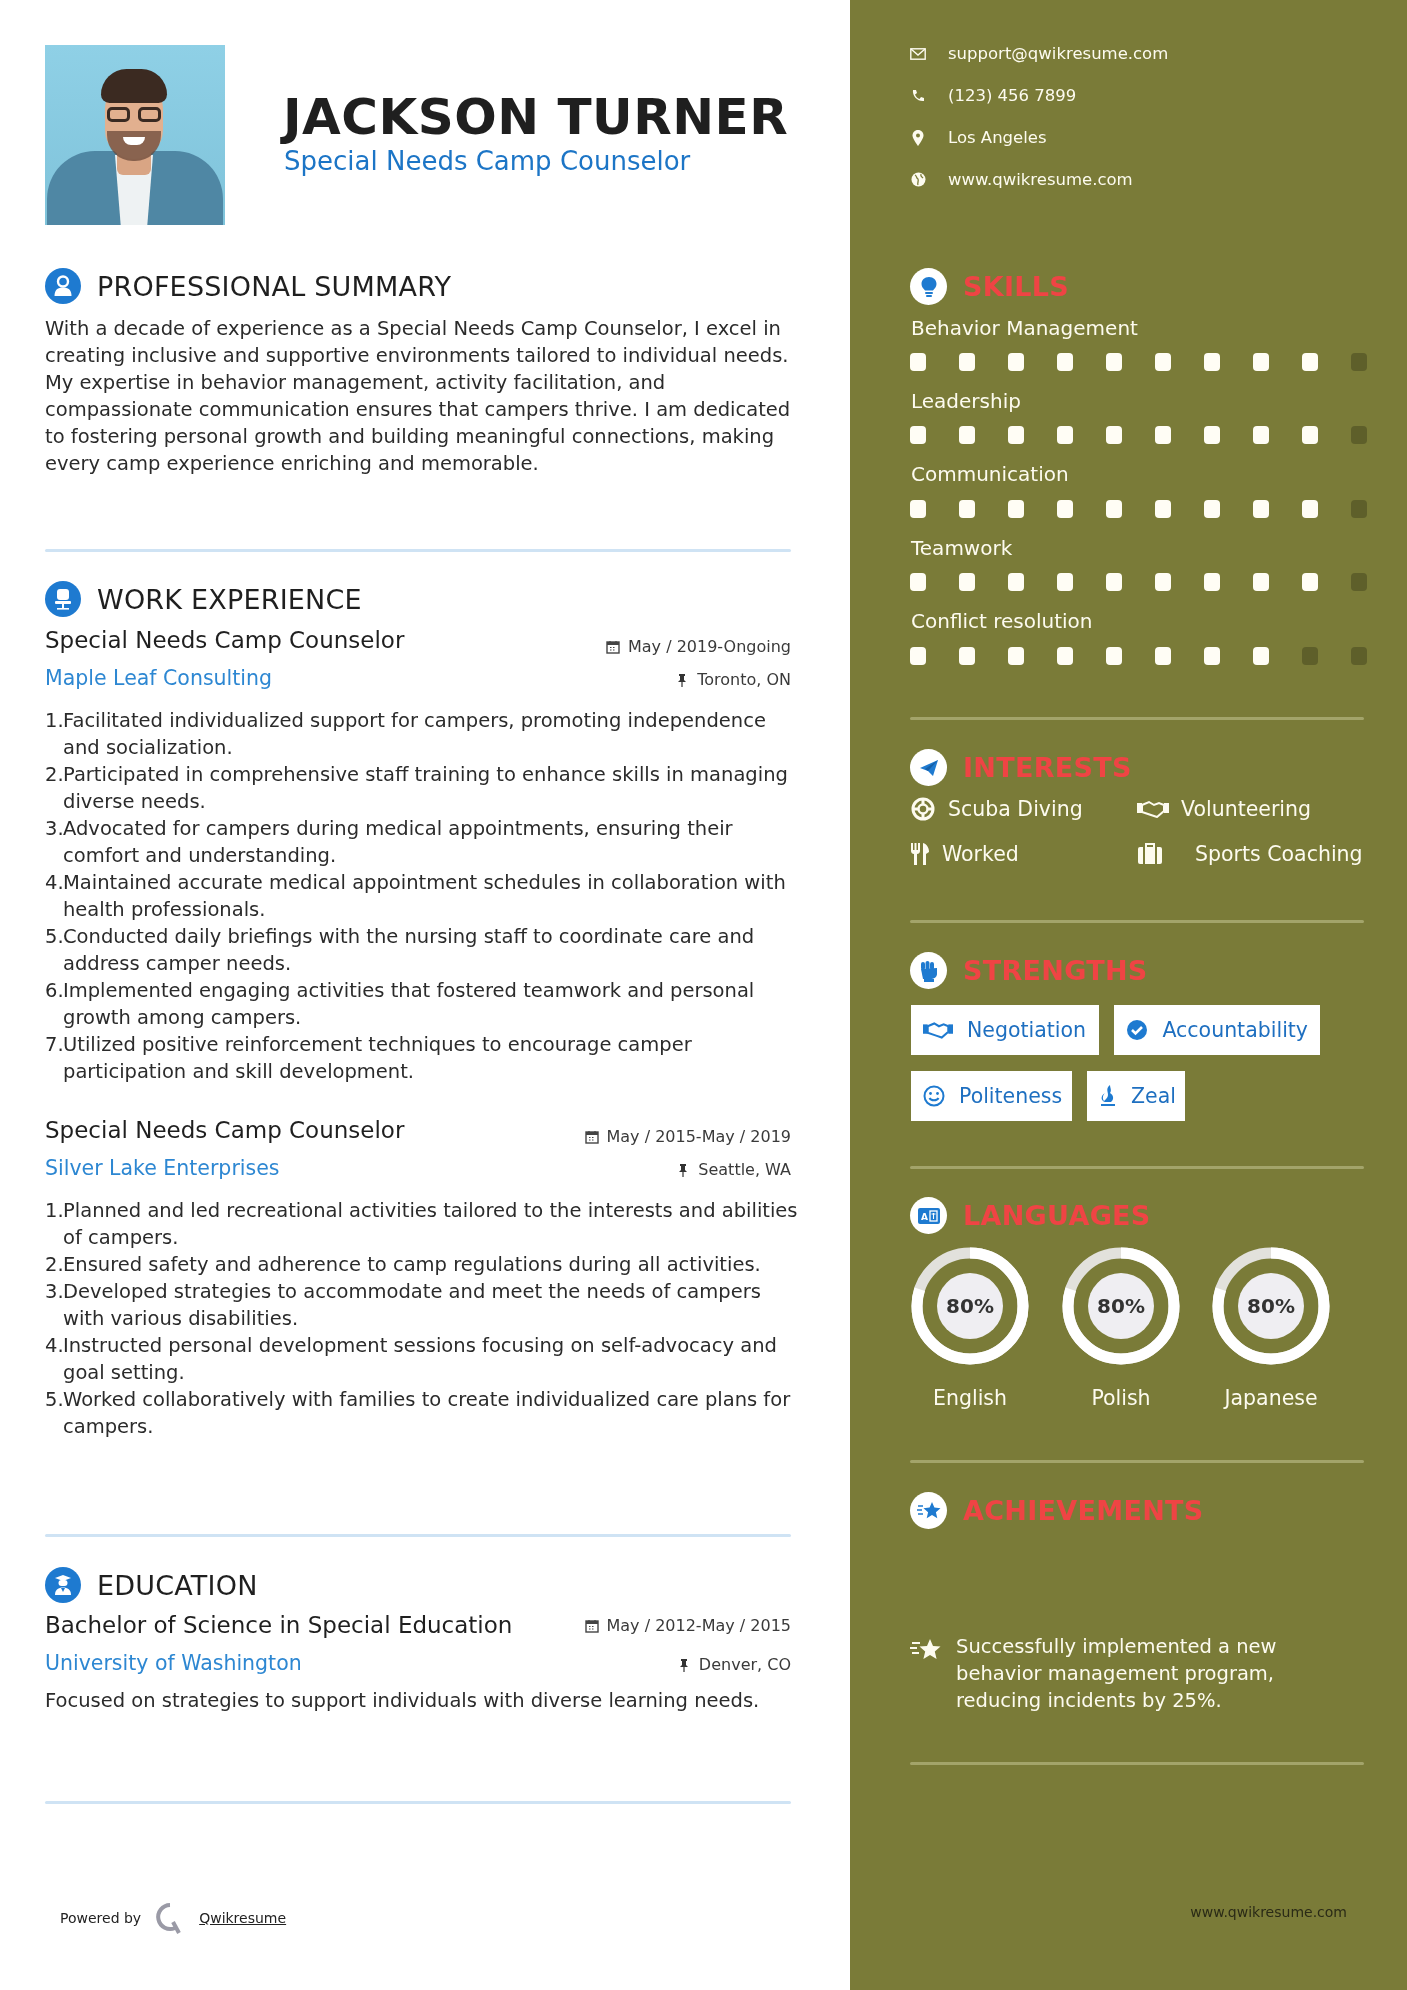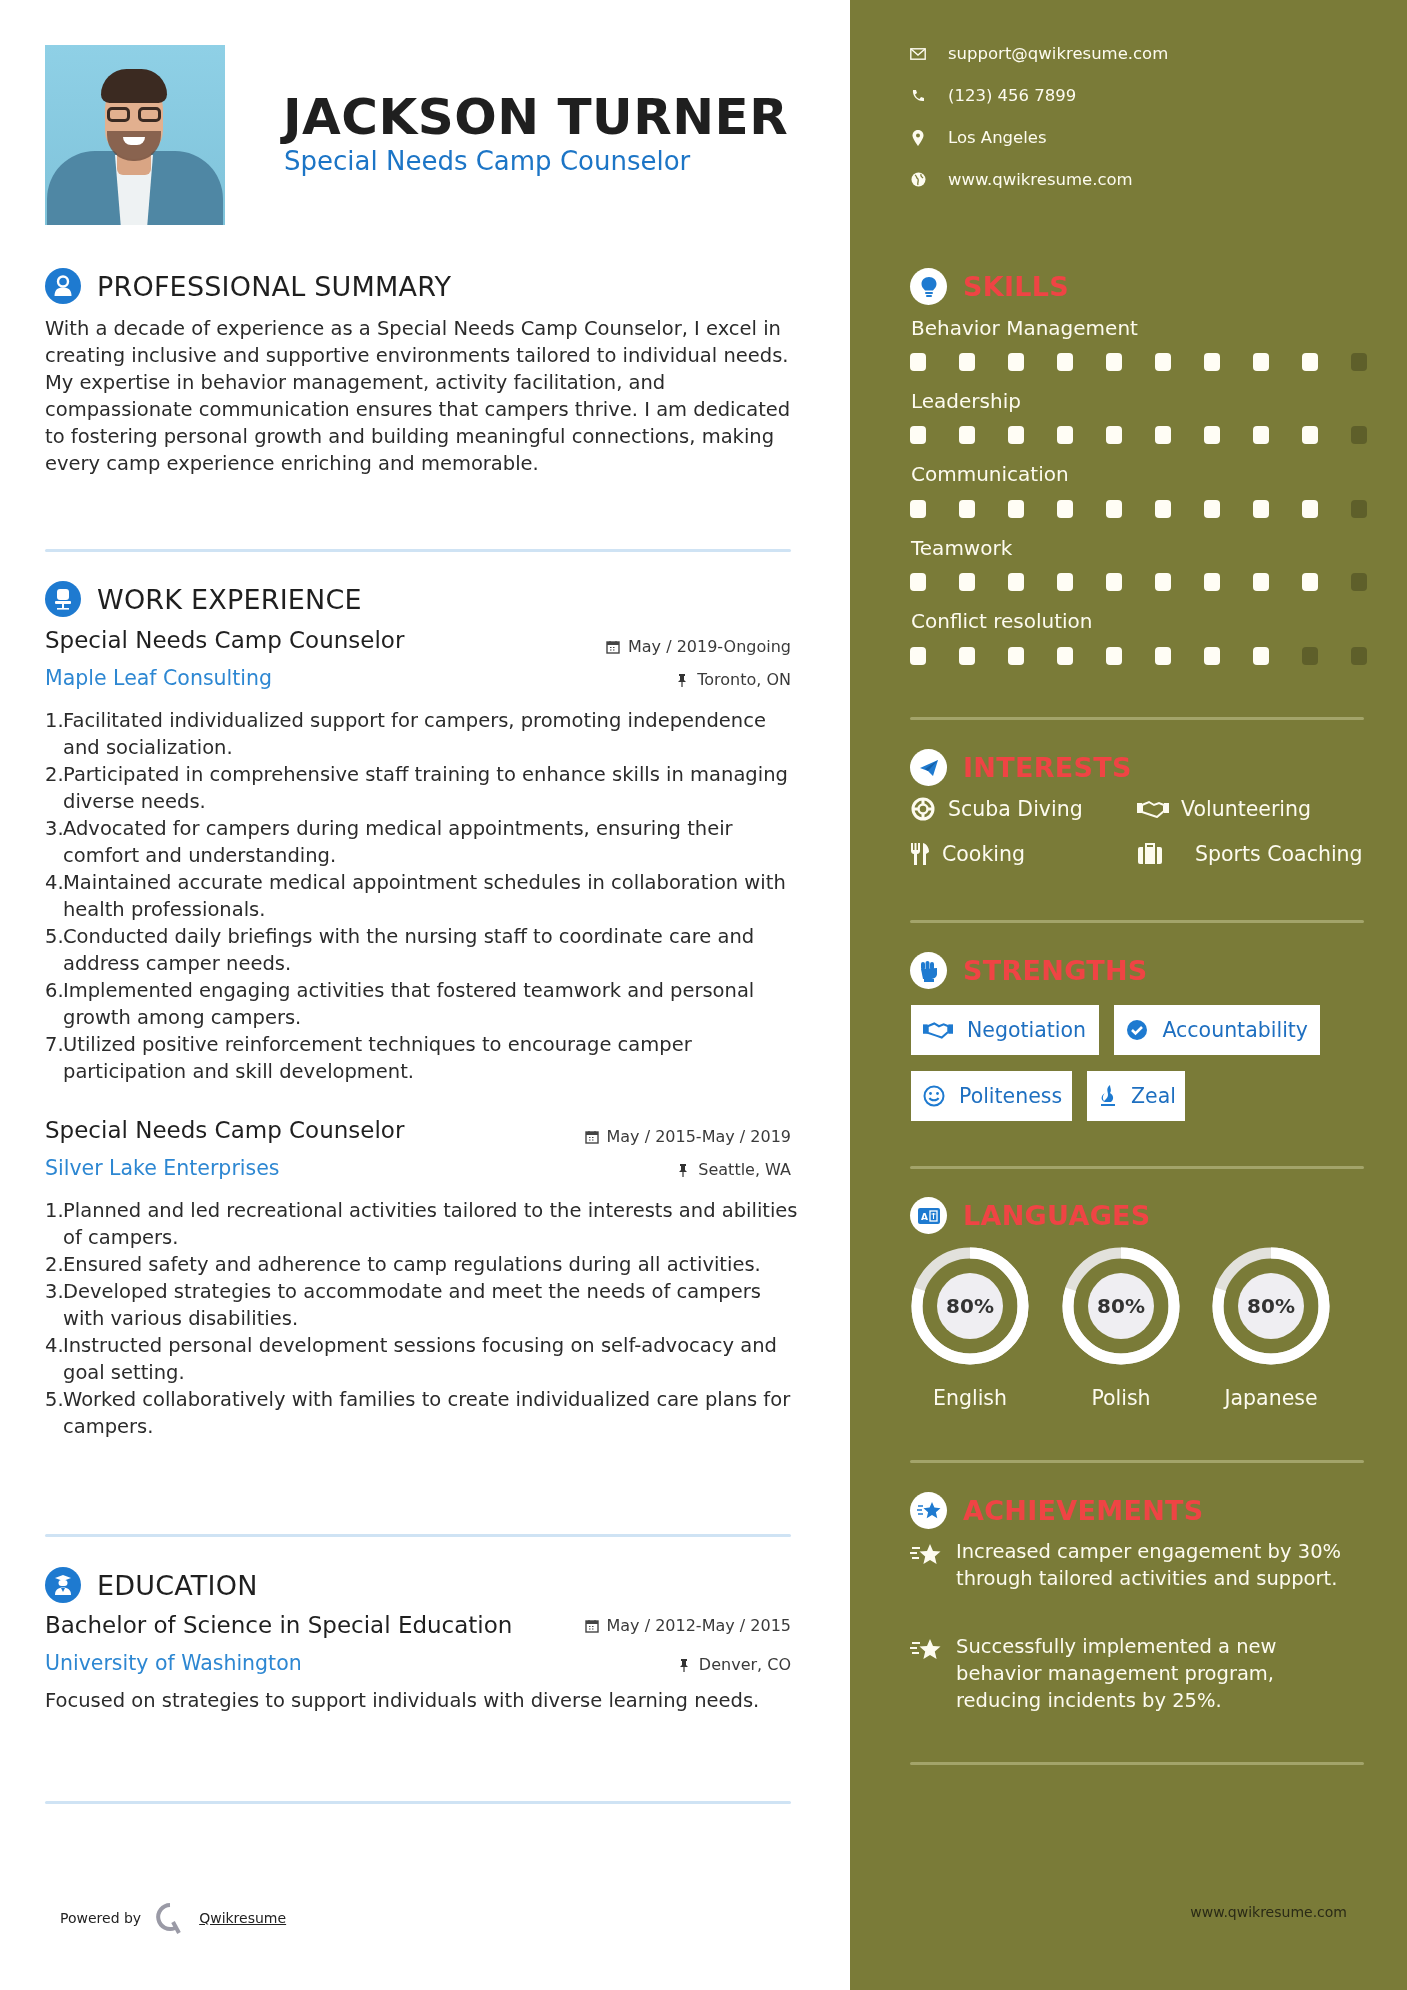--- a/index.html
+++ b/index.html
@@ -423,21 +423,21 @@
       </span>
     <span>Volunteering</span>
   </div>
   <div class="interest" style="left:910px; top:842px;">
     <span class="ii" style="width:20px;">
         <svg width="20" height="22" viewBox="0 0 20 22">
           <path d="M1 0v8c0 2 1.5 3 3 3v11h3V11c1.5 0 3-1 3-3V0H8v7H6.5V0h-2v7H3V0z" fill="#fdfbef"></path>
           <path d="M13 0 C17 1 19 5 19 9 L16 11 L16 22 L13 22 Z" fill="#fdfbef"></path>
         </svg>
       </span>
-    <span>Cooking</span>
+    <span>Worked</span>
   </div>
   <div class="interest" style="left:1137px; top:842px;gap:32px;">
     <span class="ii">
         <svg width="24" height="22" viewBox="0 0 24 22">
           <path d="M8 4V1h8v3" fill="none" stroke="#fdfbef" stroke-width="2"></path>
           <rect x="0" y="4" width="24" height="17" rx="2" fill="#fdfbef"></rect>
           <rect x="5" y="4" width="2" height="17" fill="#7a7b38"></rect>
           <rect x="17" y="4" width="2" height="17" fill="#7a7b38"></rect>
         </svg>
       </span>
@@ -547,27 +547,20 @@
 
   <div class="rsec-head" style="top:1492px;text-align:center;">
     <span class="rsec-icon">
       <svg width="24" height="20" viewBox="0 0 24 20">
           <path d="M15 1 L17.4 6.6 L23.5 7.2 L18.9 11.2 L20.3 17.2 L15 14 L9.7 17.2 L11.1 11.2 L6.5 7.2 L12.6 6.6 Z" fill="#1e7ad0"></path>
           <path d="M1 5h5M0 9h5M1 13h5" stroke="#1e7ad0" stroke-width="1.6"></path>
         </svg>
     </span>
     <span class="rsec-title">ACHIEVEMENTS</span>
   </div>
-  <div class="ach" style="top:1538px;">
-    <span class="ai"><svg width="32" height="24" viewBox="0 0 32 24">
-          <path d="M20 2 L23 9 L30.5 9.6 L24.8 14.6 L26.6 22 L20 18 L13.4 22 L15.2 14.6 L9.5 9.6 L17 9 Z" fill="#fdfbef"></path>
-          <path d="M2 6h8M0 11h7M2 16h7" stroke="#fdfbef" stroke-width="2"></path>
-        </svg></span>
-    <span>Increased camper engagement by 30% through tailored activities and support.</span>
-  </div>
   <div class="ach" style="top:1633px;">
     <span class="ai"><svg width="32" height="24" viewBox="0 0 32 24">
           <path d="M20 2 L23 9 L30.5 9.6 L24.8 14.6 L26.6 22 L20 18 L13.4 22 L15.2 14.6 L9.5 9.6 L17 9 Z" fill="#fdfbef"></path>
           <path d="M2 6h8M0 11h7M2 16h7" stroke="#fdfbef" stroke-width="2"></path>
         </svg></span>
     <span>Successfully implemented a new behavior management program, reducing incidents by 25%.</span>
   </div>
 
   <div class="hr-right" style="top:1762px;"></div>
 

